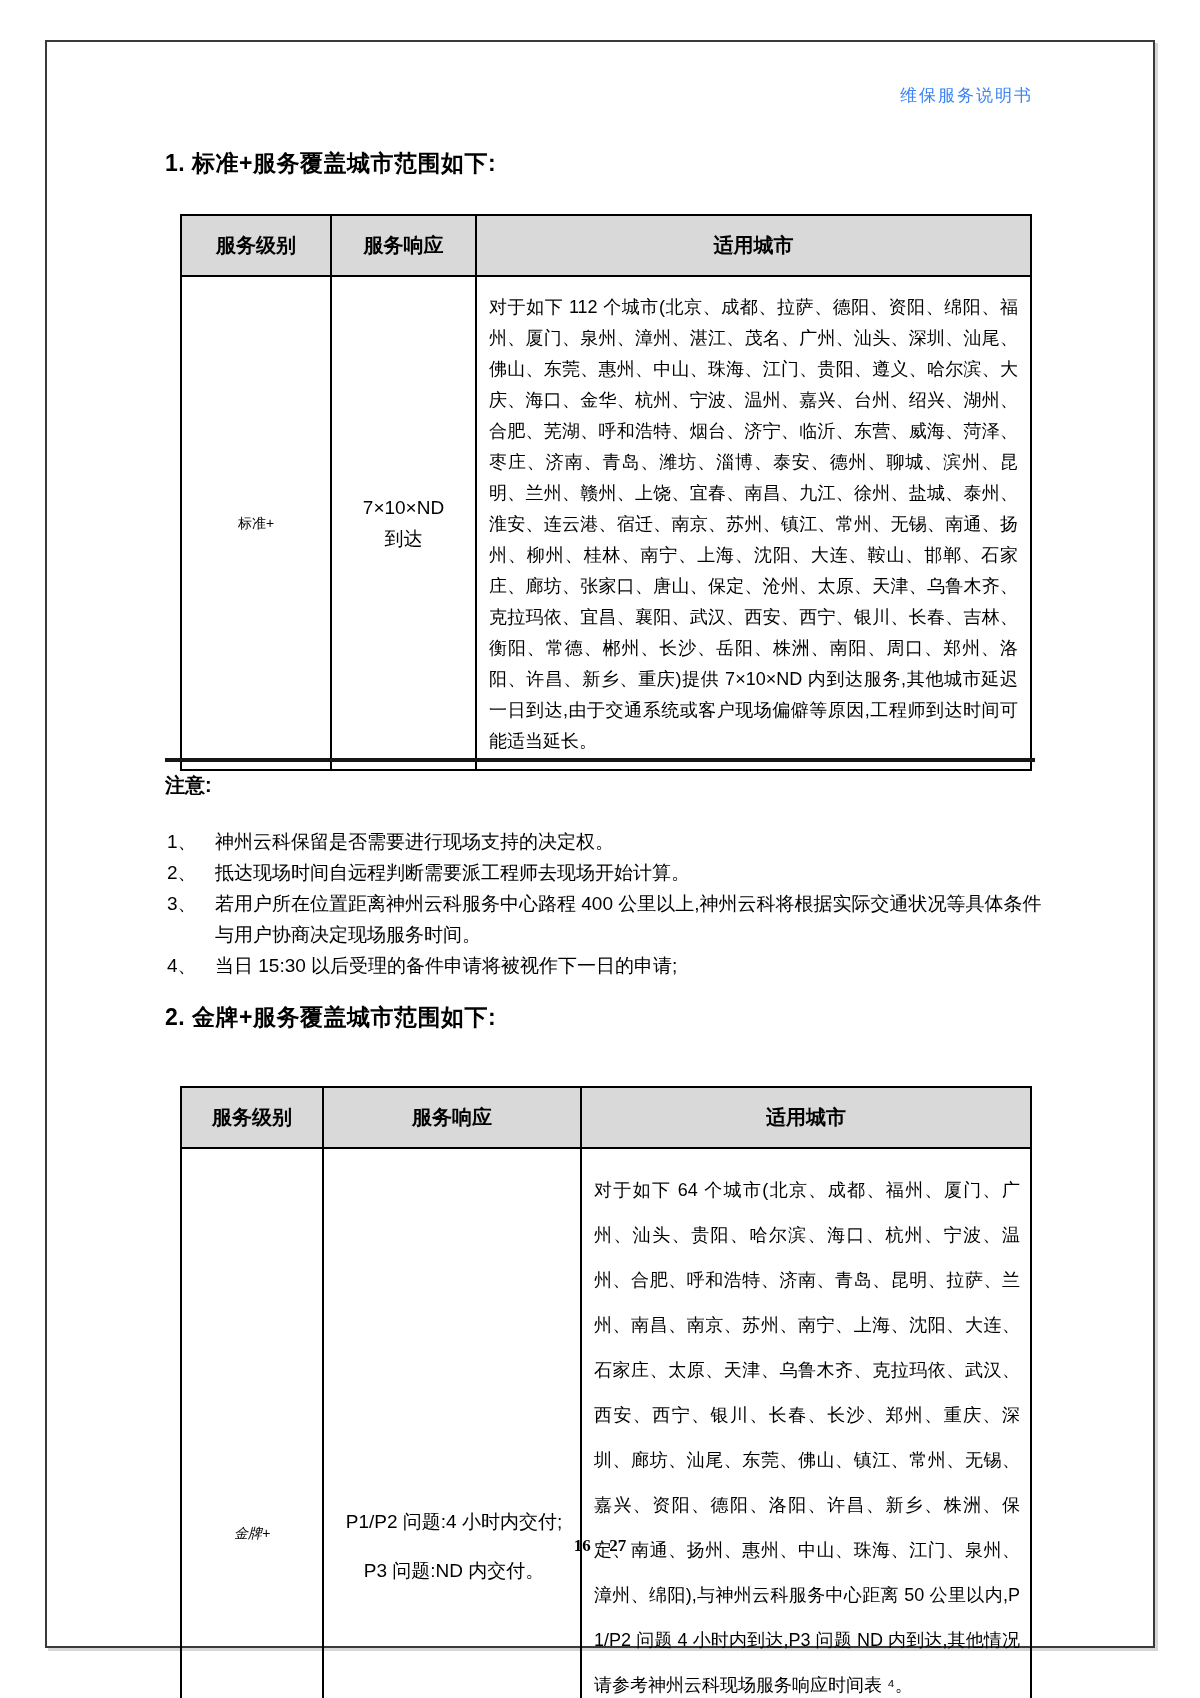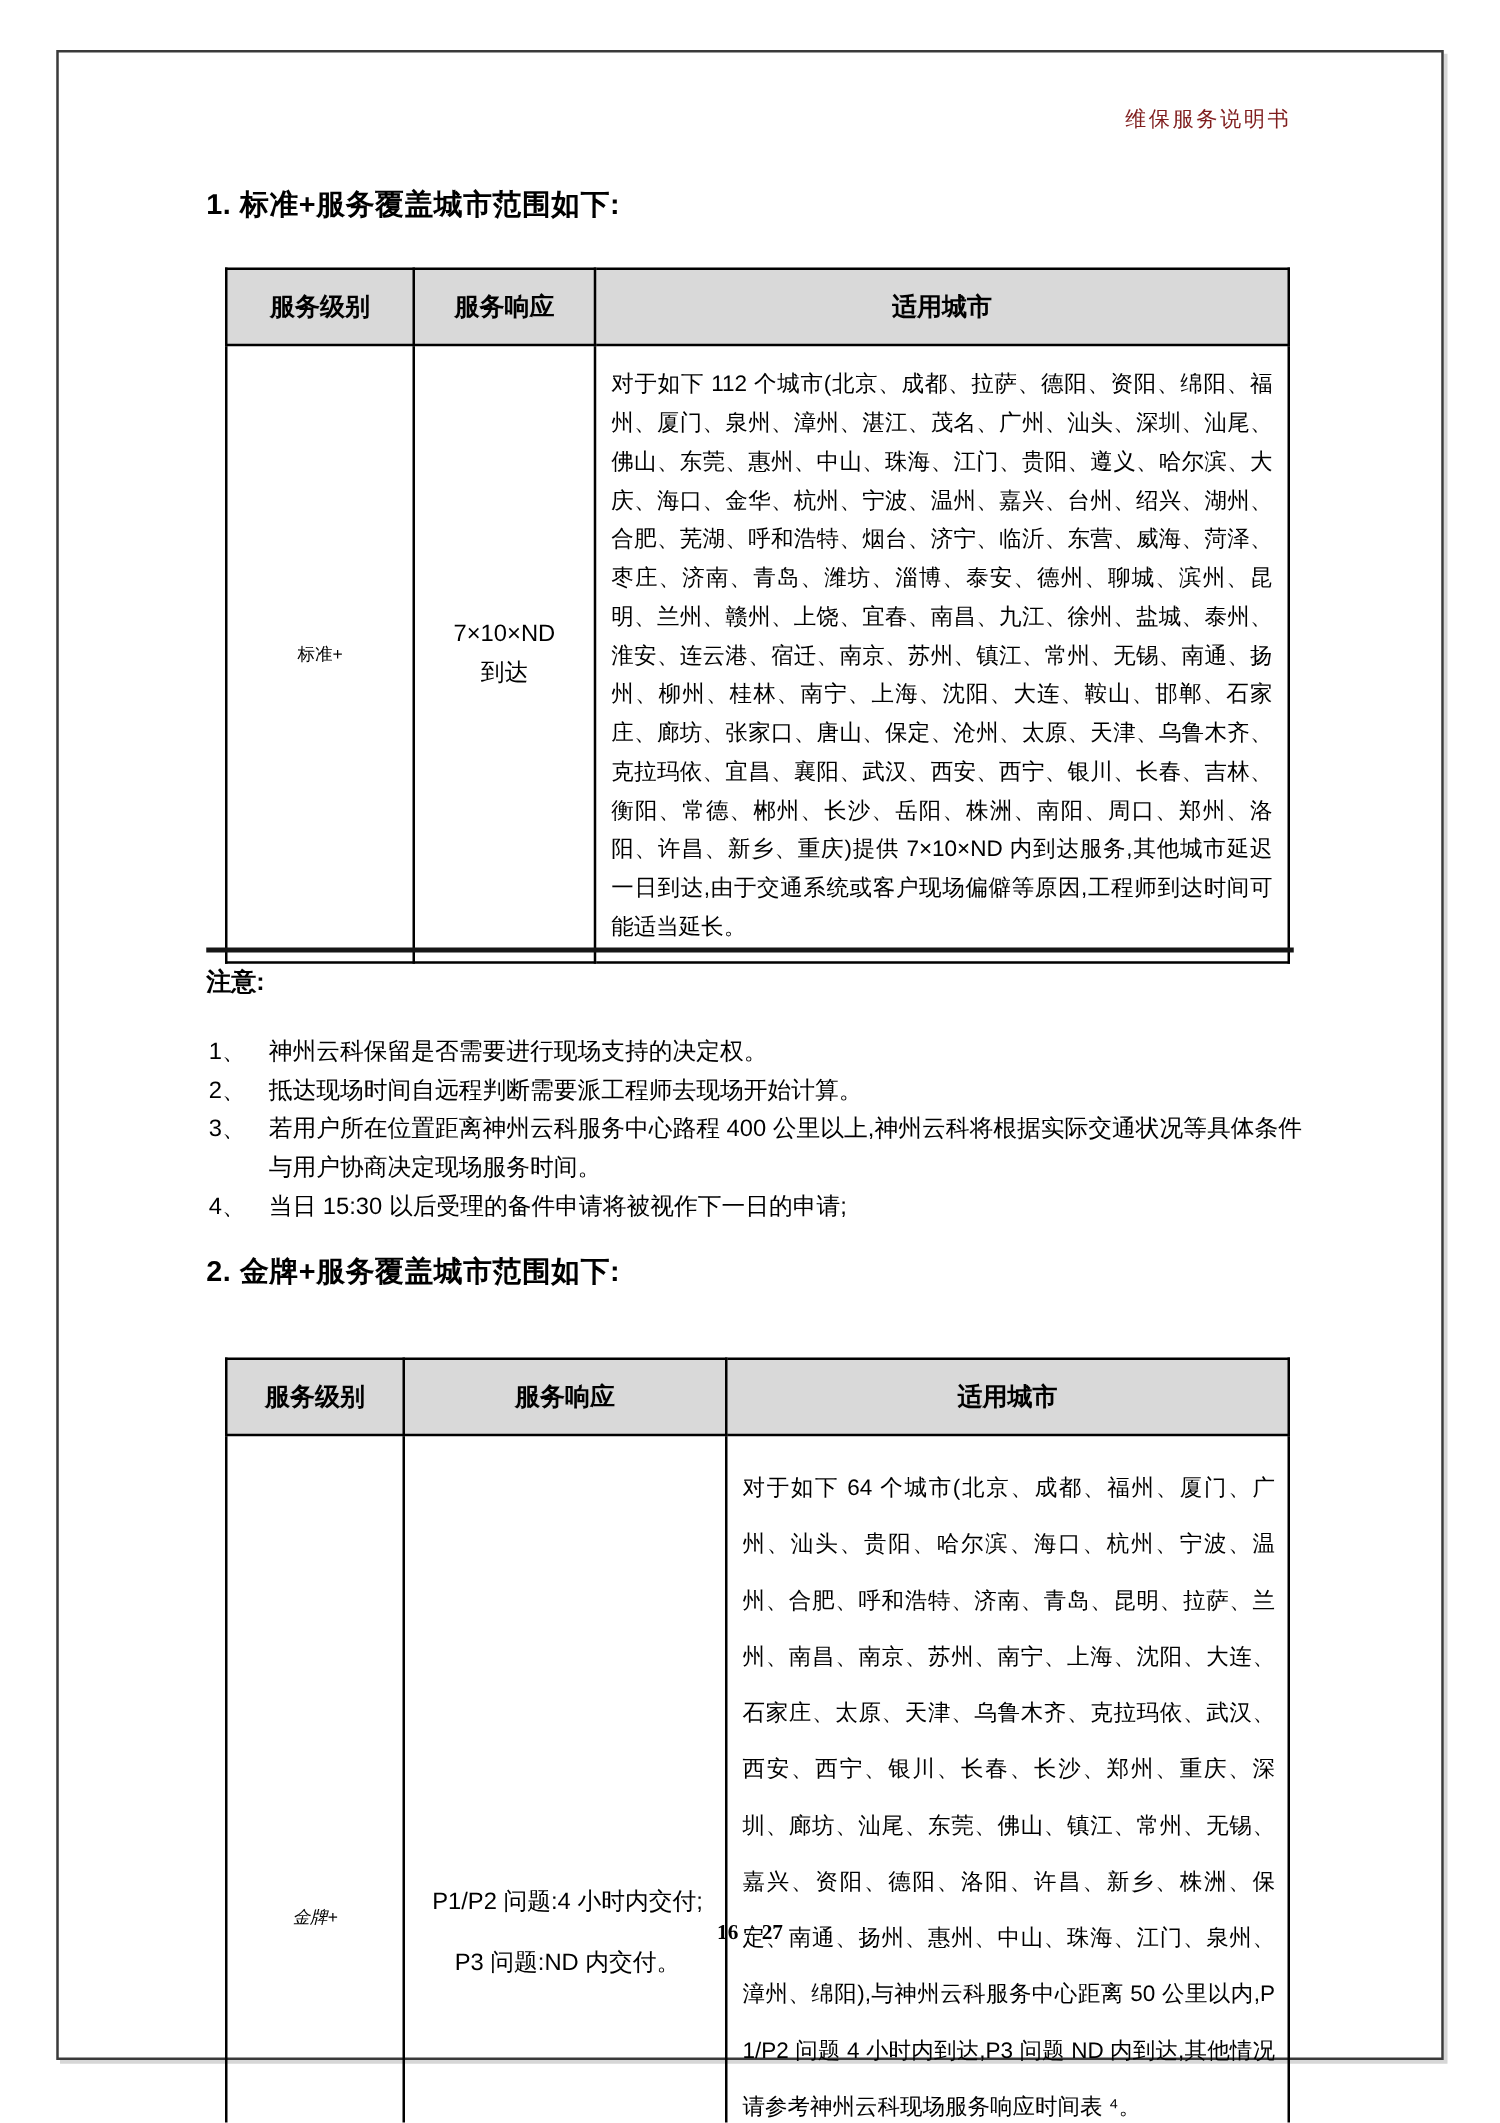--- a/index.html
+++ b/index.html
@@ -11,21 +11,21 @@
   }
   .frame {
     position:absolute; left:45px; top:40px; width:1110px; height:1608px;
     border:2px solid #3a3a3a;
     box-shadow:3px 3px 0 #d6d6d6;
   }
   .doc-header {
     position:absolute; top:84px; left:165px; width:868px;
     text-align:right;
     font-family:"Liberation Serif","DejaVu Serif",serif;
-    font-size:17px; letter-spacing:2px; color:#7f1d1d;
+    font-size:17px; letter-spacing:2px; color:#3b82f6;
   }
   .h-section {
     position:absolute; left:165px;
     font-size:23px; font-weight:bold; letter-spacing:0.5px; color:#000;
   }
   #h1 { top:148px; }
   #h2 { top:1002px; }
 
   table {
     position:absolute; left:180px; width:850px;

